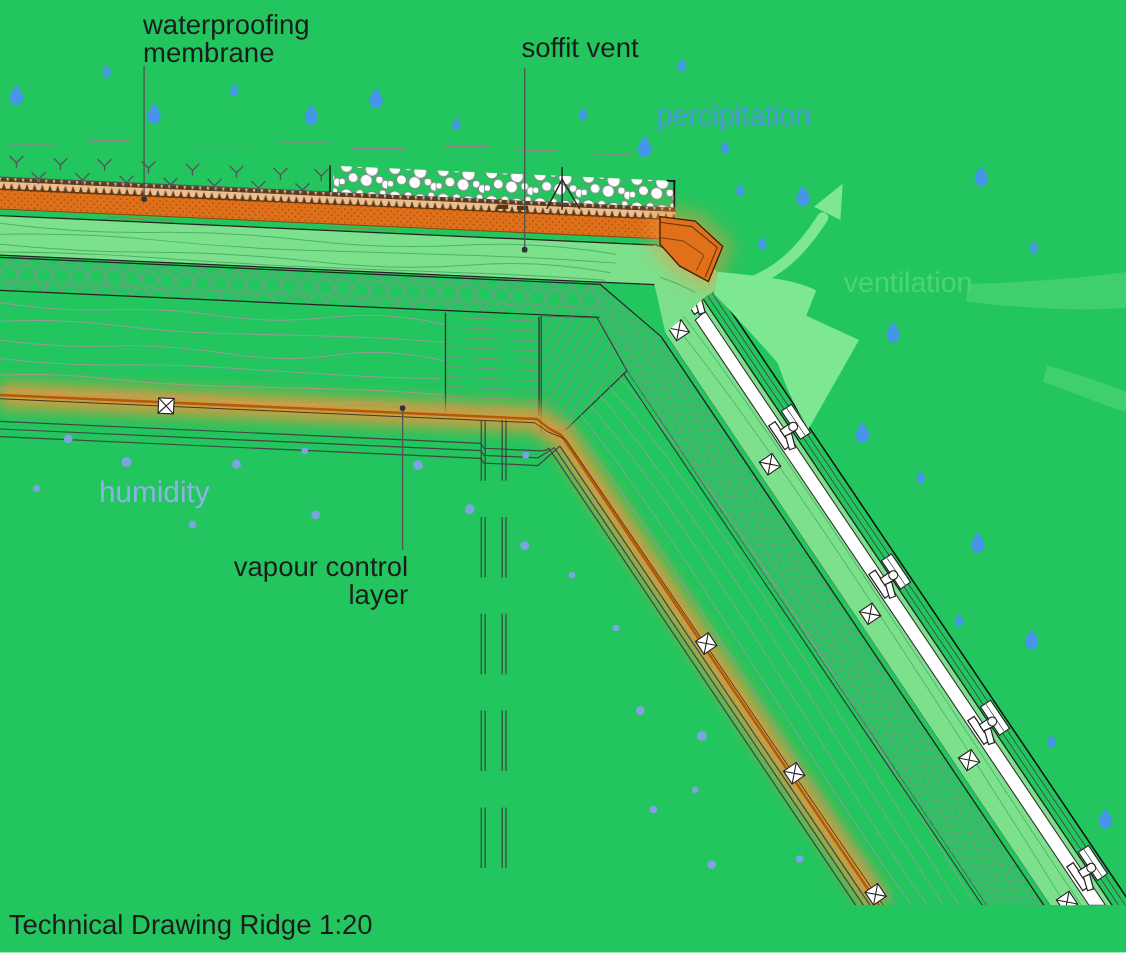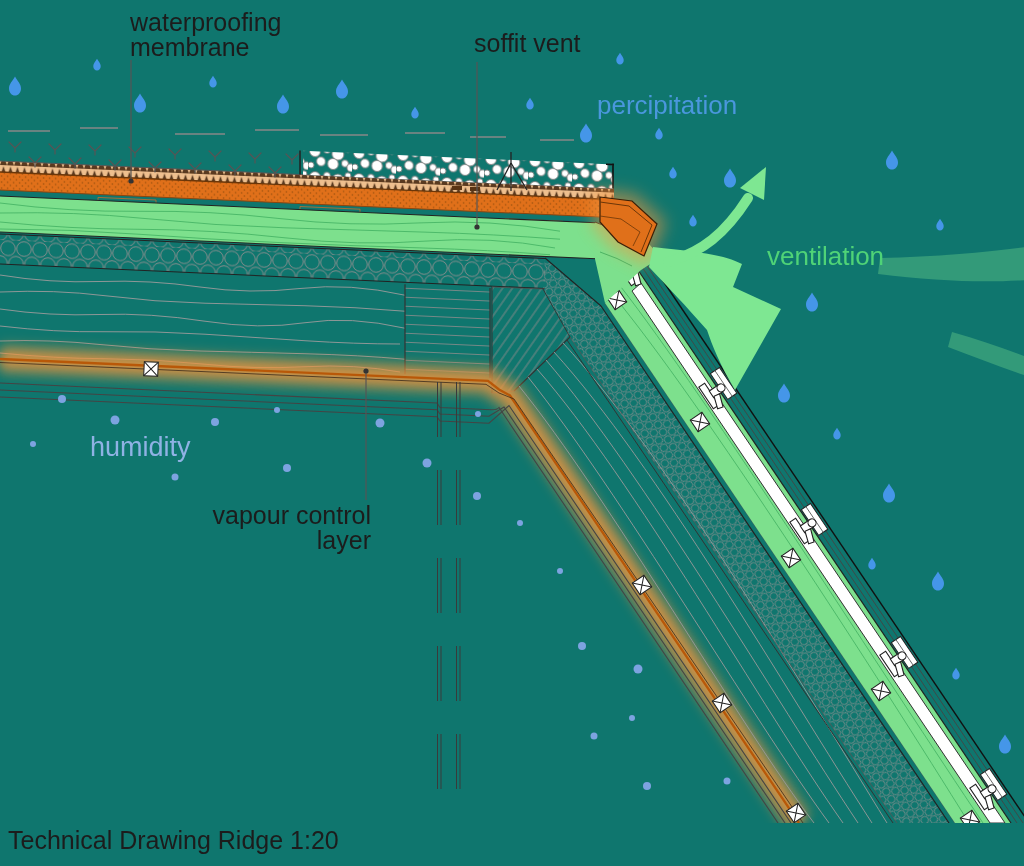--- a/index.html
+++ b/index.html
@@ -1,16 +1,16 @@
 <!DOCTYPE html>
 <html><head>
 <meta charset="utf-8">
 <style>
   html,body{margin:0;padding:0;background:#ffffff;}
-  #canvas{position:relative;width:1024px;height:866px;background:#0f766e;overflow:hidden;
+  #canvas{position:relative;width:1024px;height:866px;background:#22c55e;overflow:hidden;
           font-family:"Liberation Sans",sans-serif;}
   svg text{font-family:"Liberation Sans",sans-serif;}
 </style>
 </head>
 <body>
 
 <div id="canvas">
 <svg width="1024" height="866" viewBox="0 0 1024 866">
   <defs>
     <filter id="b6" x="-20%" y="-20%" width="140%" height="140%">

